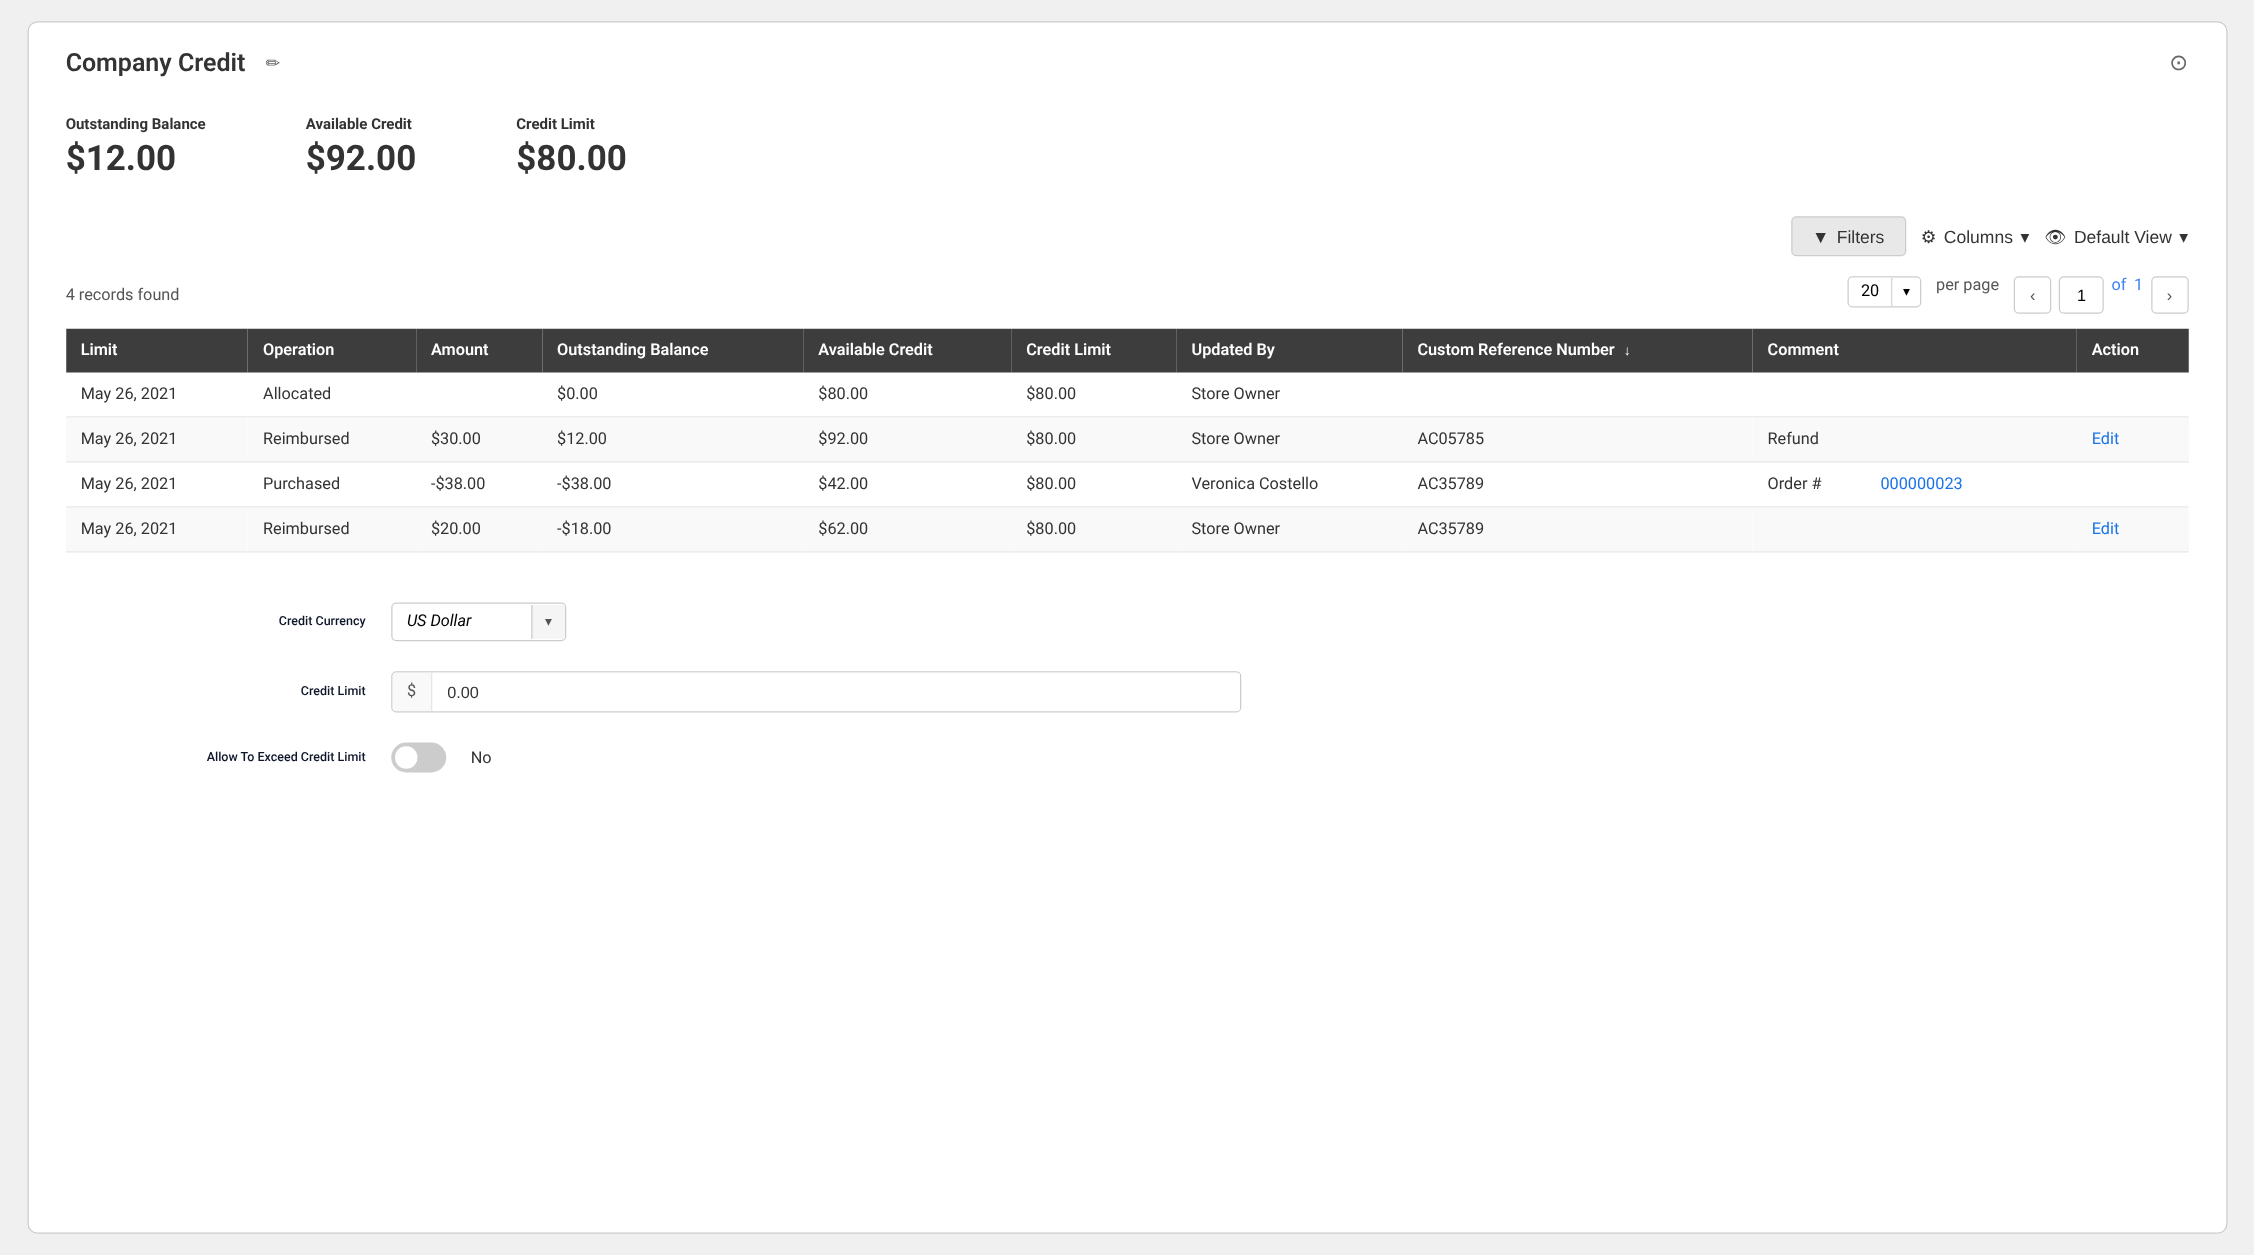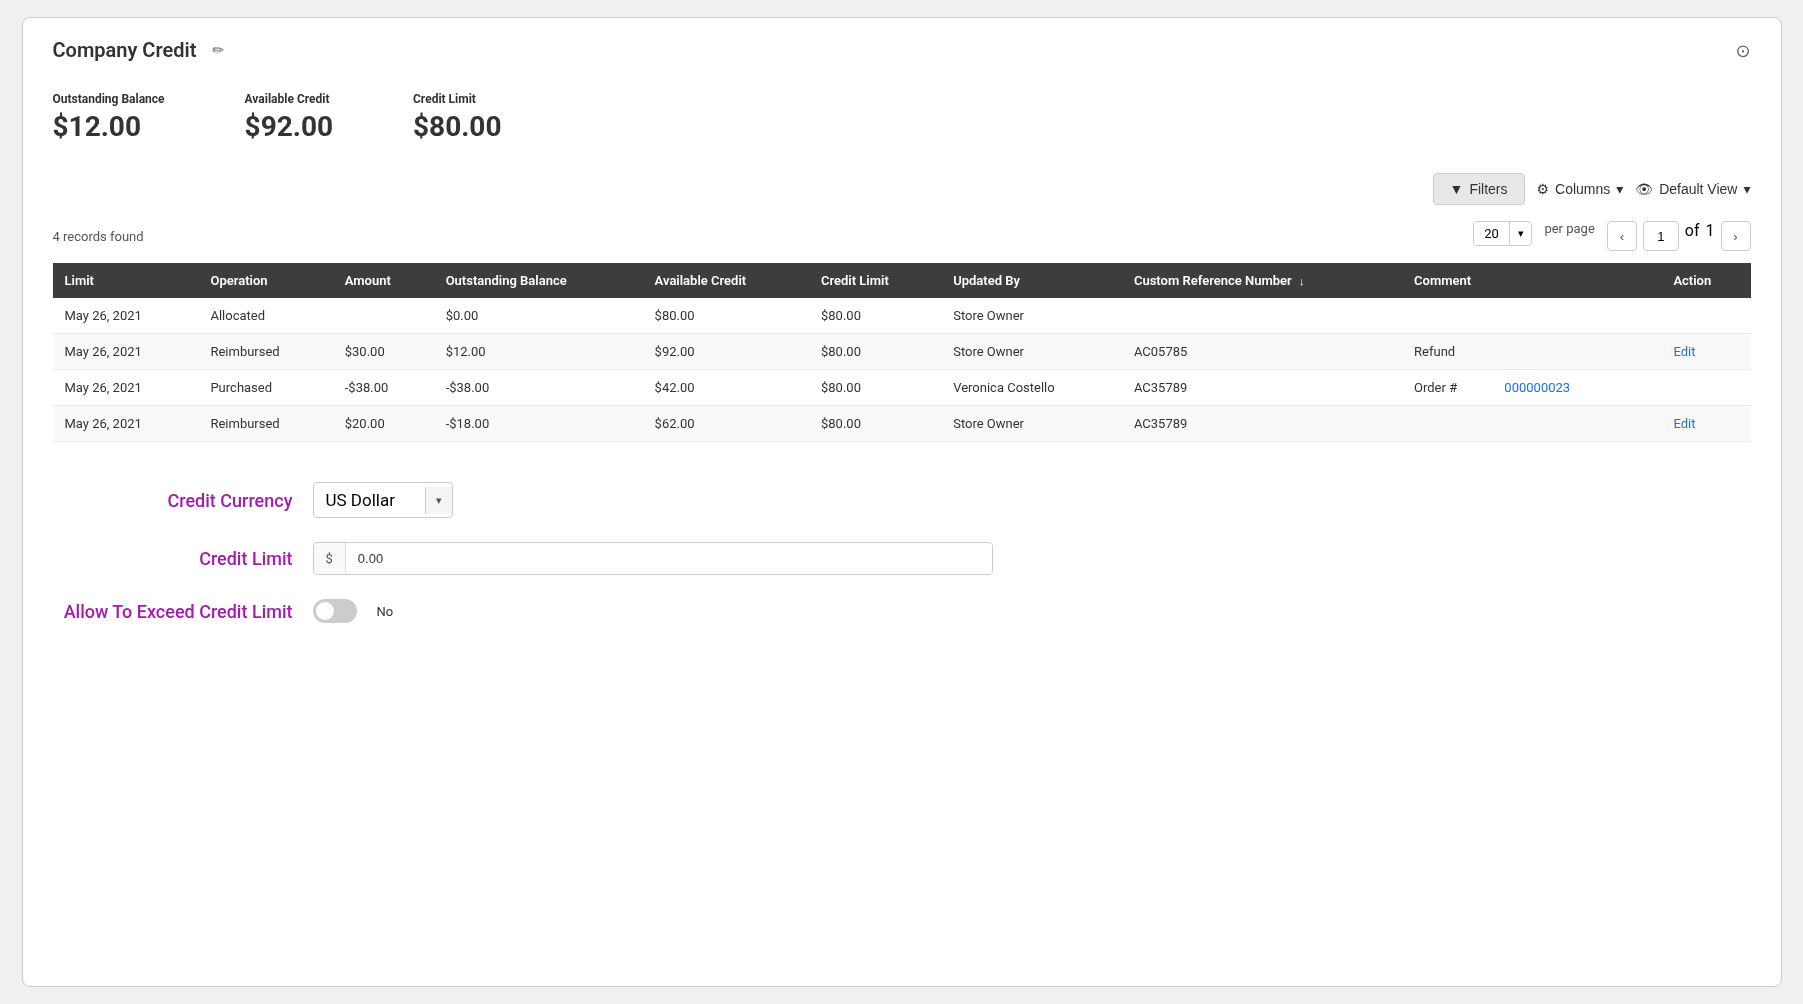--- a/index.html
+++ b/index.html
@@ -155,22 +155,22 @@
     }
     .page-input {
       border: 1px solid #ccc;
       border-radius: 4px;
       width: 36px;
       height: 30px;
       text-align: center;
       font-size: 13px;
     }
     .page-of {
-      font-size: 16px;
-      color: #000000;
+      font-size: 13px;
+      color: #3b82f6;
     }
     table {
       width: 100%;
       border-collapse: collapse;
       margin-bottom: 30px;
     }
     thead tr {
       background: #3d3d3d;
       color: #fff;
     }
@@ -211,44 +211,45 @@
       padding: 10px 0;
     }
     .form-row {
       display: flex;
       align-items: center;
       margin-bottom: 24px;
     }
     .form-label {
       width: 260px;
       text-align: right;
-      font-size: 18px;
-      color: #a21caf;
+      font-size: 10px;
+      color: #0f172a;
       font-weight: 500;
       padding-right: 20px;
     }
     .form-control {
       flex: 1;
       max-width: 680px;
     }
     .currency-select {
       display: flex;
       align-items: center;
       border: 1px solid #ccc;
       border-radius: 4px;
       overflow: hidden;
       width: 140px;
       background: #fff;
     }
     .currency-val {
       padding: 7px 12px;
-      font-size: 17px;
+      font-size: 13px;
       flex: 1;
       border: none;
       outline: none;
+      font-style: italic;
     }
     .currency-arrow {
       padding: 7px 10px;
       border-left: 1px solid #ccc;
       background: #f5f5f5;
       cursor: pointer;
       font-size: 11px;
       color: #555;
     }
     .credit-limit-input {

